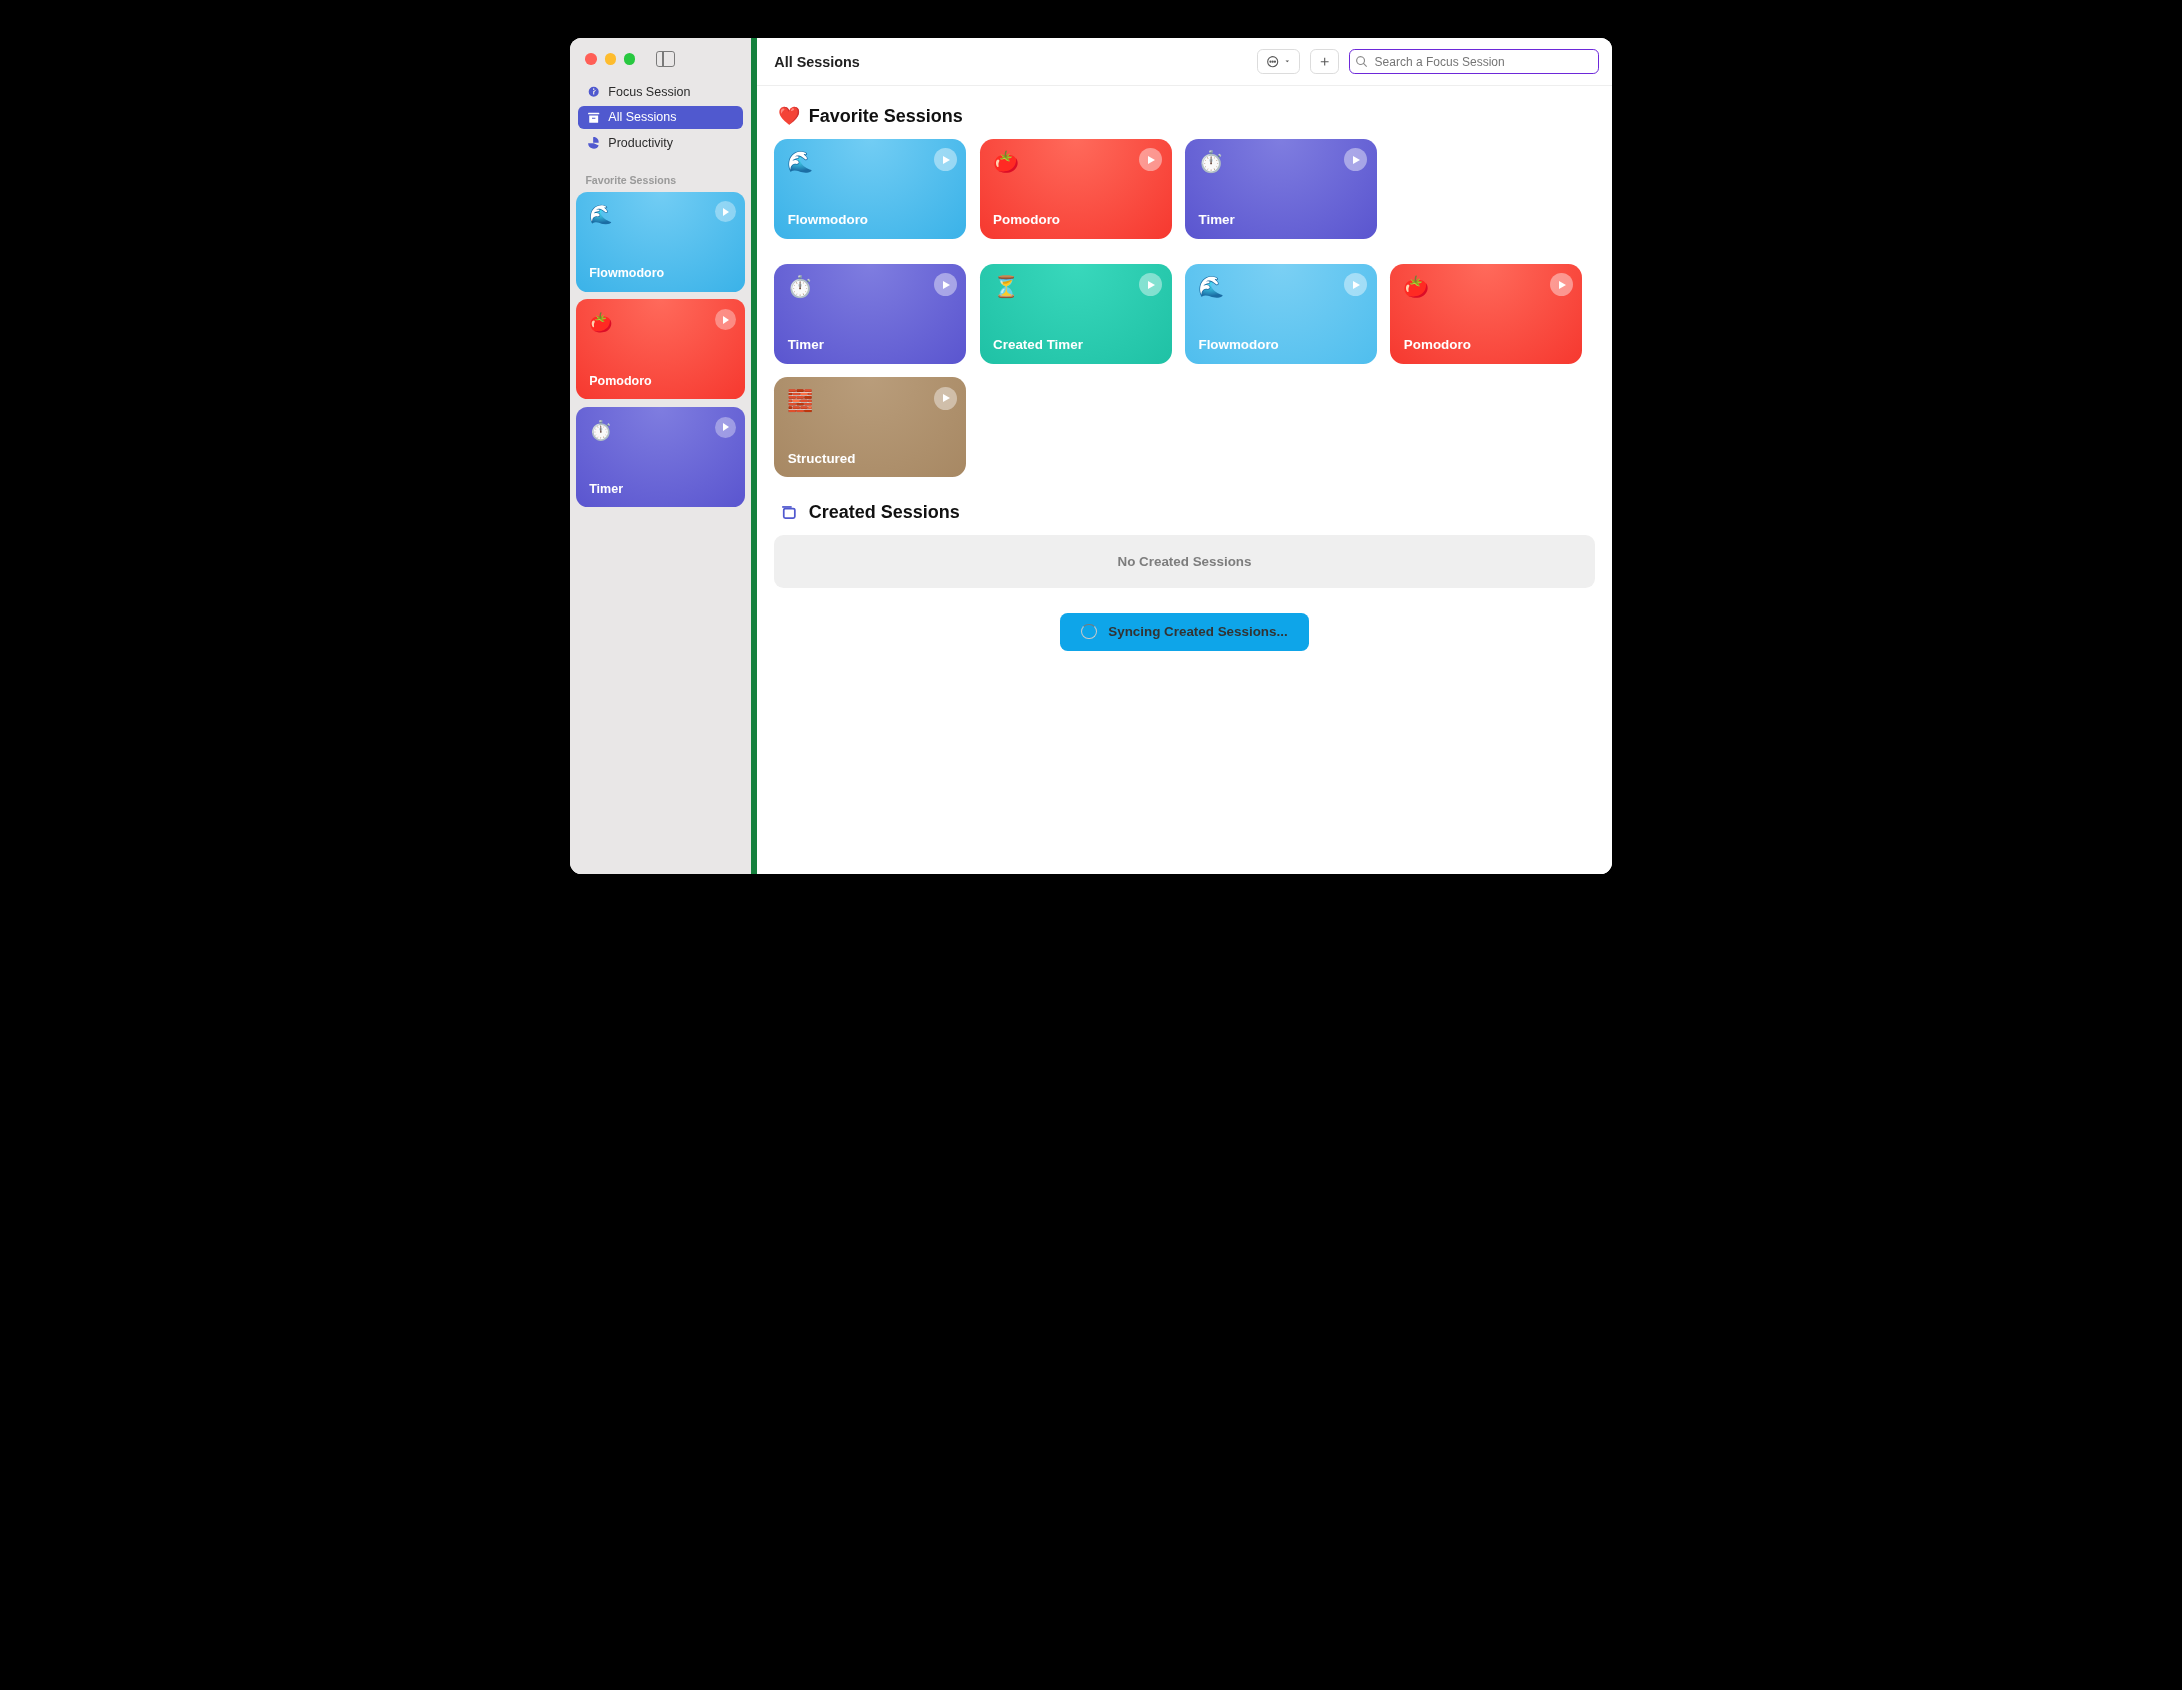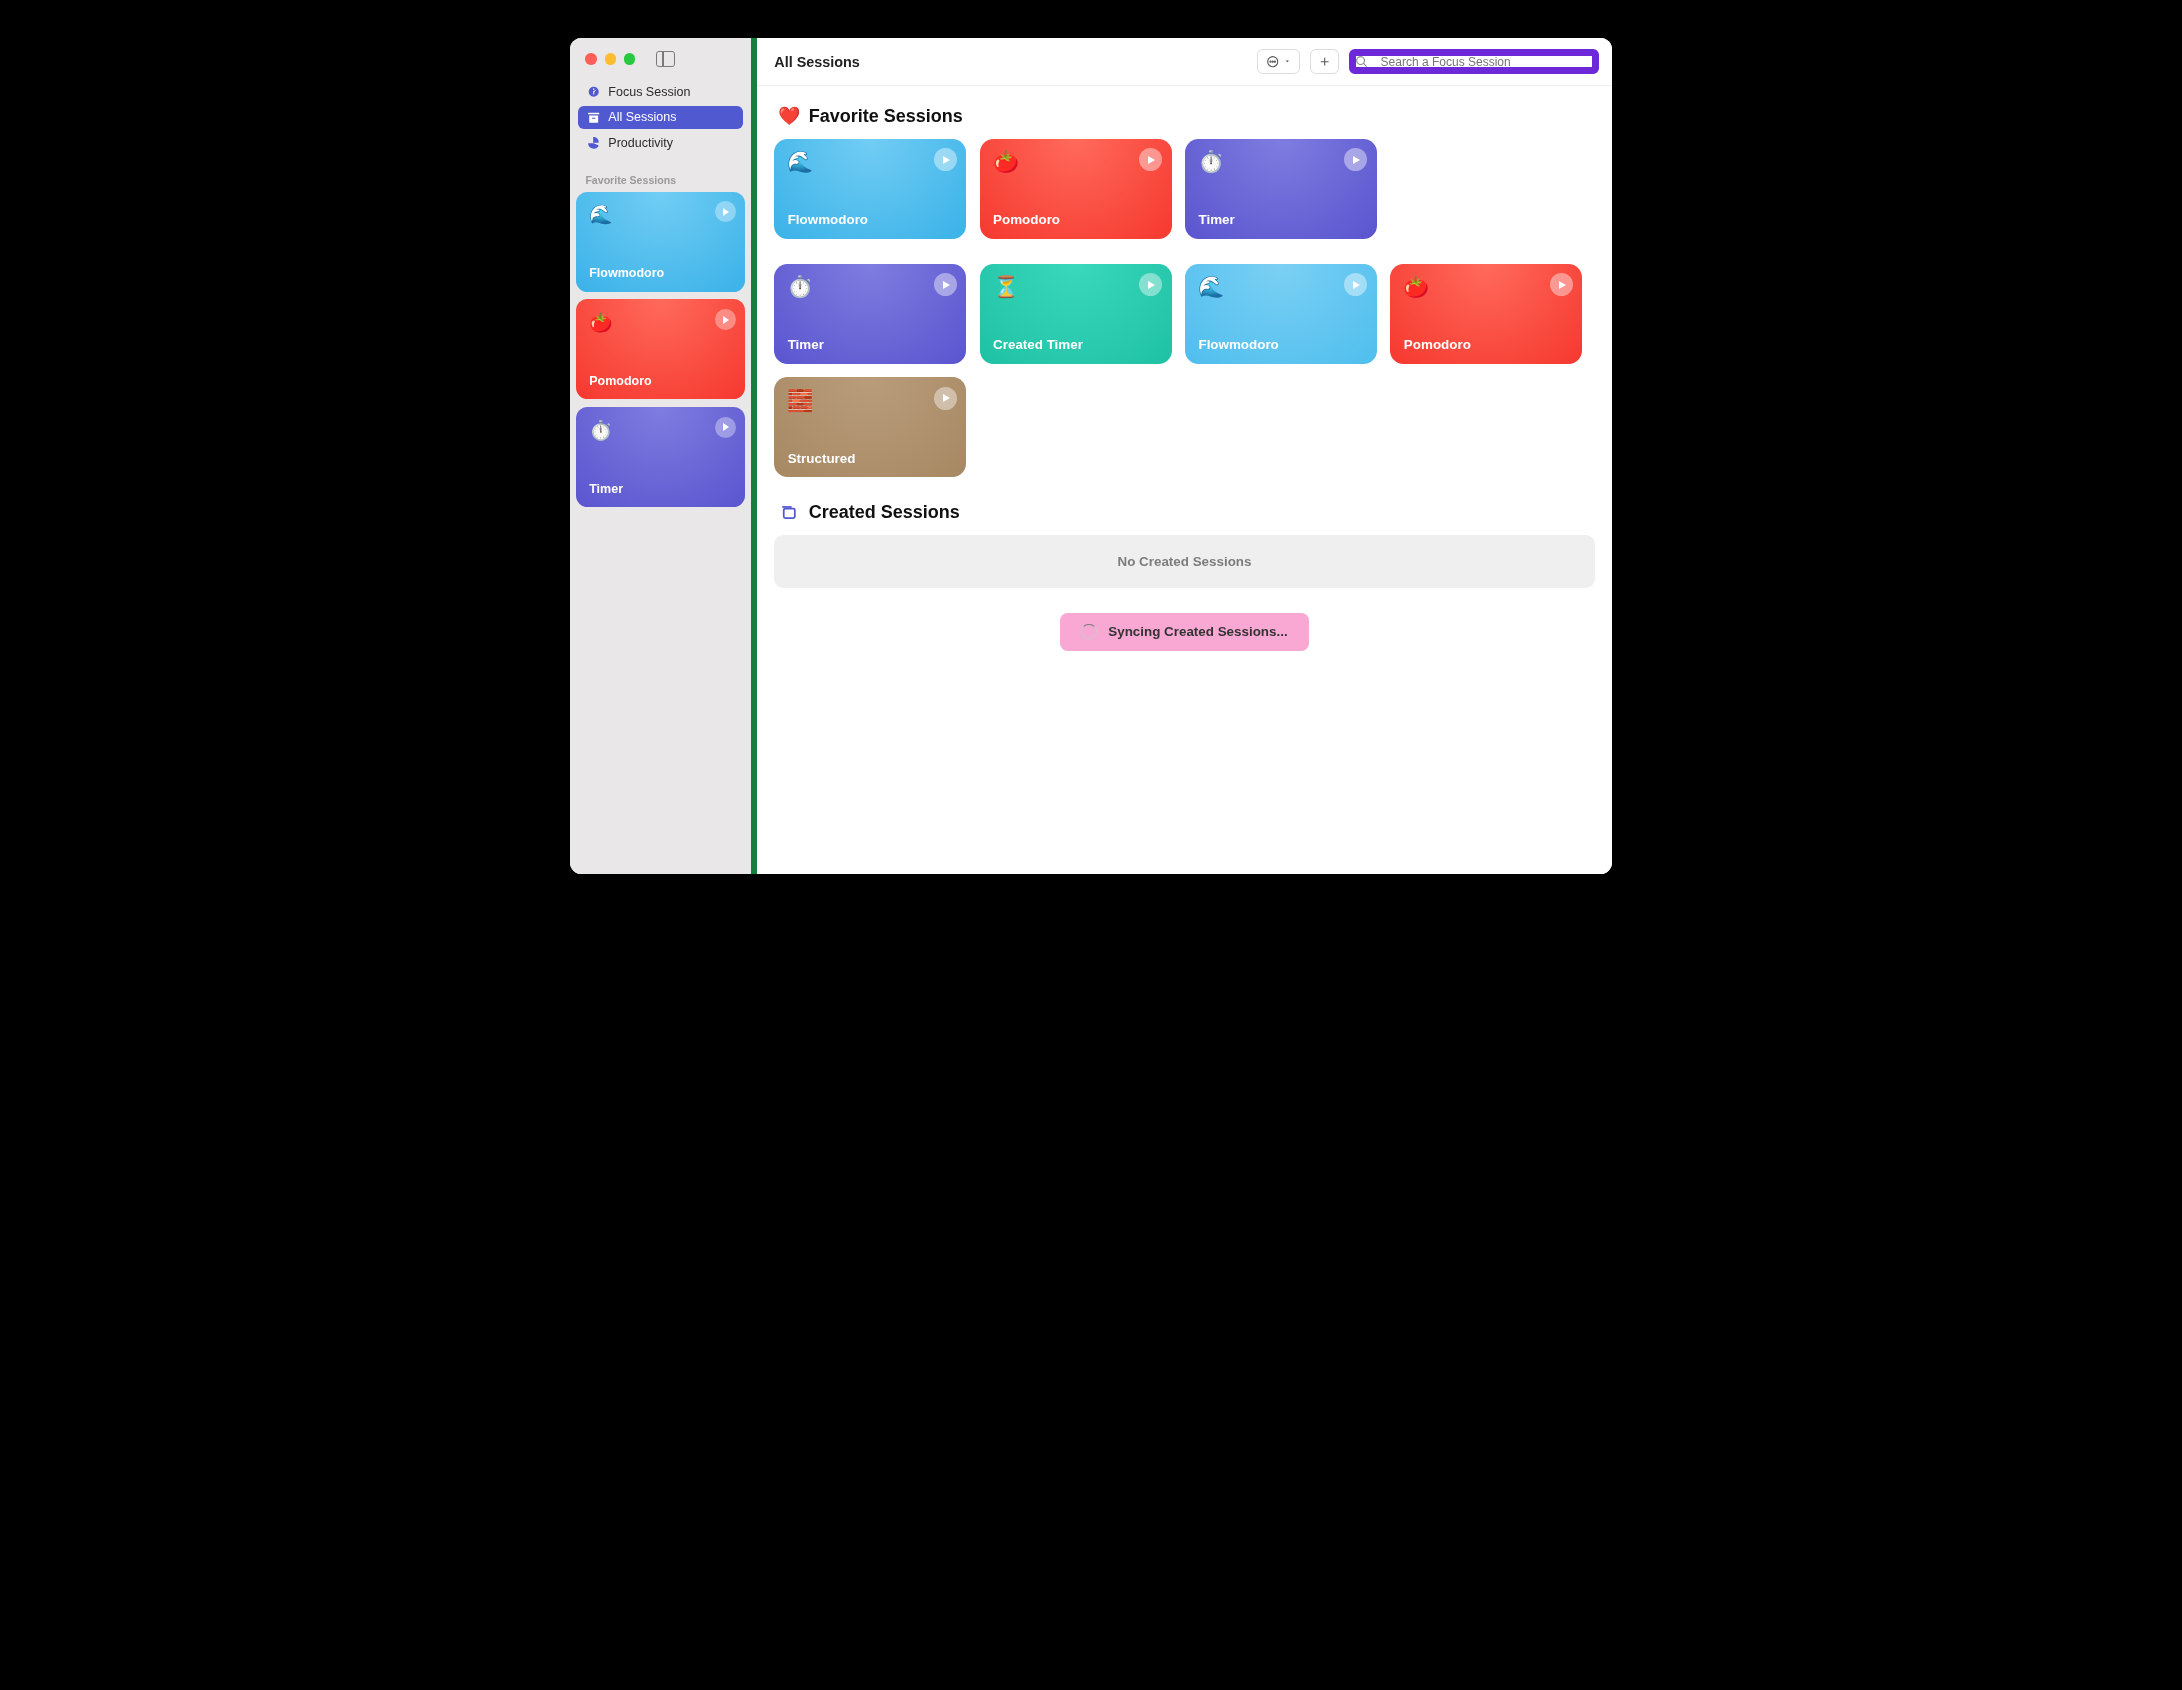--- a/index.html
+++ b/index.html
@@ -110,21 +110,21 @@
     border:1px solid #dcdcdc; background:#fff; border-radius:5.8px;
     height:25px; min-width:29px; padding:0 7.7px;
     display:flex; align-items:center; justify-content:center; gap:3.8px;
     color:#5a5a5a; font-size:12.5px;
   }
   .tb-btn.icon-only { padding:0; width:29px; }
   .search {
     position:relative; flex: 0 0 250px;
   }
   .search input {
-    width:100%; height:25px; border:7px solid #6d28d9; border-radius:5.8px;
+    width:100%; height:25px; border:1px solid #6d28d9; border-radius:5.8px;
     padding: 0 7.7px 0 25px; font-size:12px; color:#333; outline:none;
   }
   .search svg { position:absolute; left:6.7px; top:5.8px; fill:#8a8a8a; }
 
   .content { flex:1; overflow:auto; padding: 17.3px 17.3px 29px; }
 
   .section-head { display:flex; align-items:center; gap:9.6px; margin: 1.9px 0 11.5px 3.8px; }
   .section-head .icon { font-size:18px; width:21px; text-align:center; }
   .section-head h2 { font-size:18px; font-weight:800; color:#111; }
 
@@ -160,21 +160,21 @@
 
   .empty {
     background:#efefef; border-radius:9.6px;
     text-align:center; padding: 19px;
     color:#7d7d7d; font-size:13.4px; font-weight:600;
     margin-bottom: 25px;
   }
 
   .syncing {
     margin: 0 auto; display:flex; align-items:center; gap:11.5px;
-    background:#f9a8d4; border-radius:7.7px; padding: 11.5px 21px;
+    background:#0ea5e9; border-radius:7.7px; padding: 11.5px 21px;
     font-size:13.4px; font-weight:700; color:#333; width:fit-content;
   }
   .spinner {
     width:15.4px; height:15.4px; border:1.9px solid #c9c9c9; border-top-color:#7a7a7a;
     border-radius:50%; animation: spin 0.9s linear infinite;
   }
   @keyframes spin { to { transform: rotate(360deg); } }
 
   
   .sec-icon-box { width:21px; height:21px; display:flex; align-items:center; justify-content:center; }

